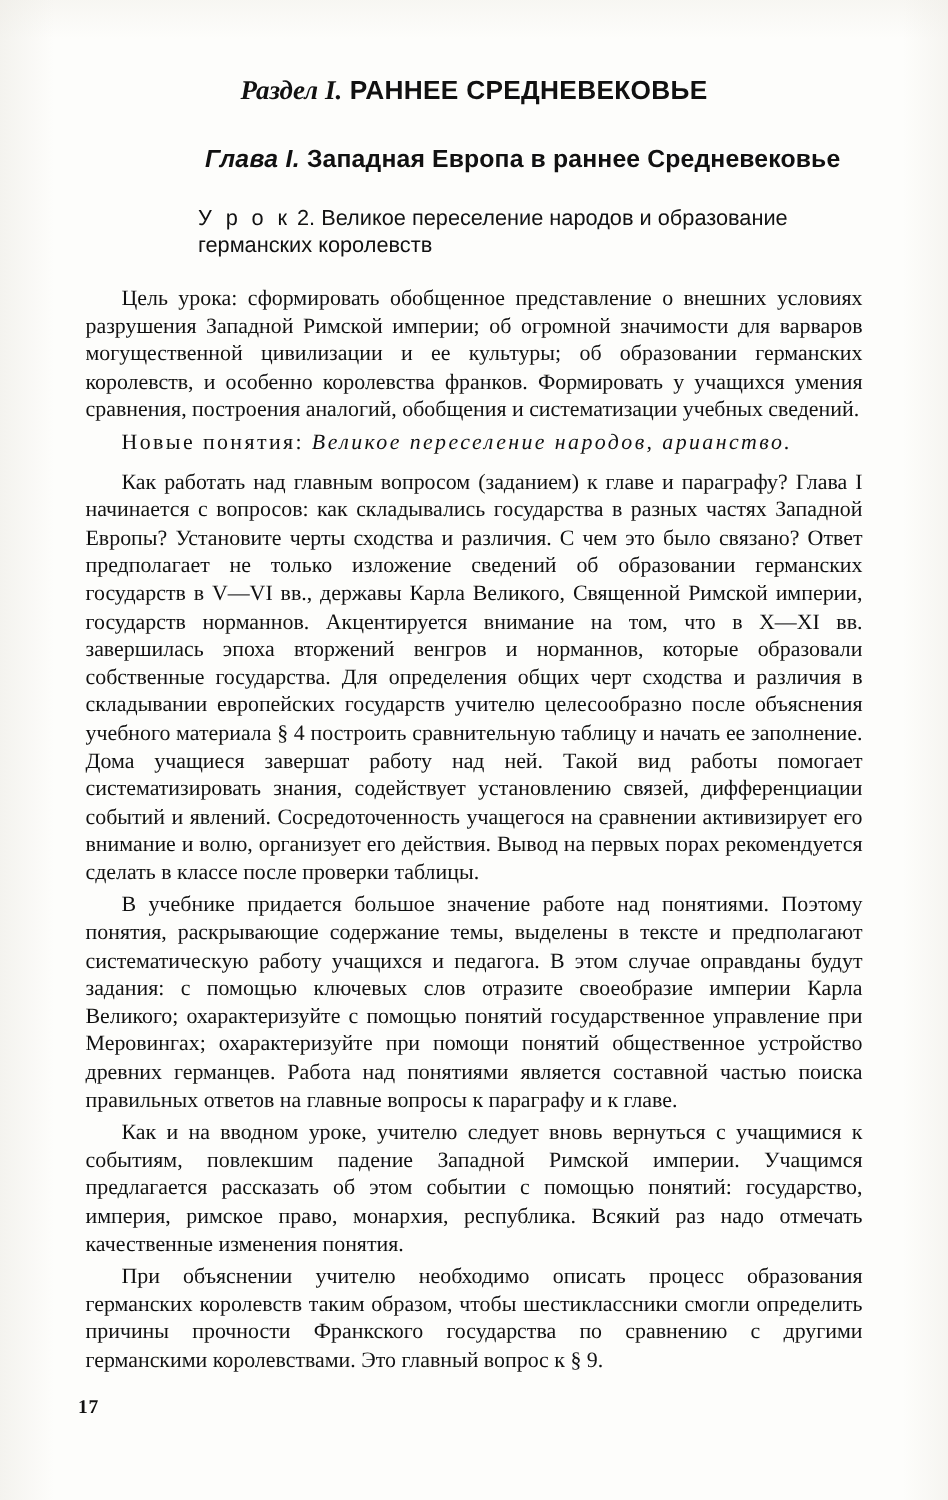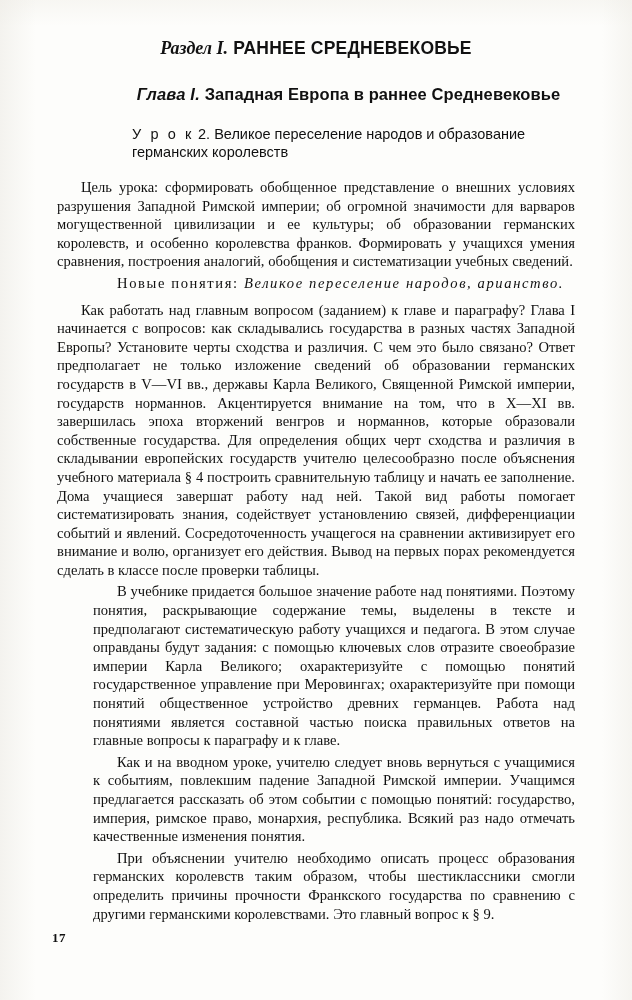--- a/index.html
+++ b/index.html
@@ -31,21 +31,21 @@
     background:
       linear-gradient(to right, rgba(236,234,228,0.55) 0px, rgba(255,255,255,0) 36px),
       linear-gradient(to left, rgba(238,236,230,0.5) 0px, rgba(255,255,255,0) 30px),
       linear-gradient(to bottom, rgba(240,238,232,0.45) 0px, rgba(255,255,255,0) 26px);
     pointer-events: none;
   }
 
   #content {
     position: absolute;
     left: 57px;
-    top: 0;
+    top: 12px;
     width: 518px;
   }
 
   
   .h-section {
     margin: 0;
     padding-top: 38px;
     font-family: "Liberation Sans", sans-serif;
     font-weight: bold;
     font-size: 17.5px;
@@ -101,21 +101,21 @@
     text-align: justify;
     text-justify: inter-word;
     font-family: "Liberation Serif", serif;
     font-size: 14.6px;
     line-height: 18.6px;
     text-indent: 24px;
     hyphens: manual;
   }
   .p-gap-lg { padding-top: 17px; }
   .p-gap-sm { padding-top: 8px; }
-  .p-gap-xs { padding-top: 3px; margin-left: 36px; }
+  .p-gap-xs { padding-top: 3px; }
 
   .b   { font-weight: normal; }
   .it  { font-style: italic; }
   .sp  { letter-spacing: 1.6px; }
 
   
   .folio {
     position: absolute;
     left: 52px;
     top: 930px;

